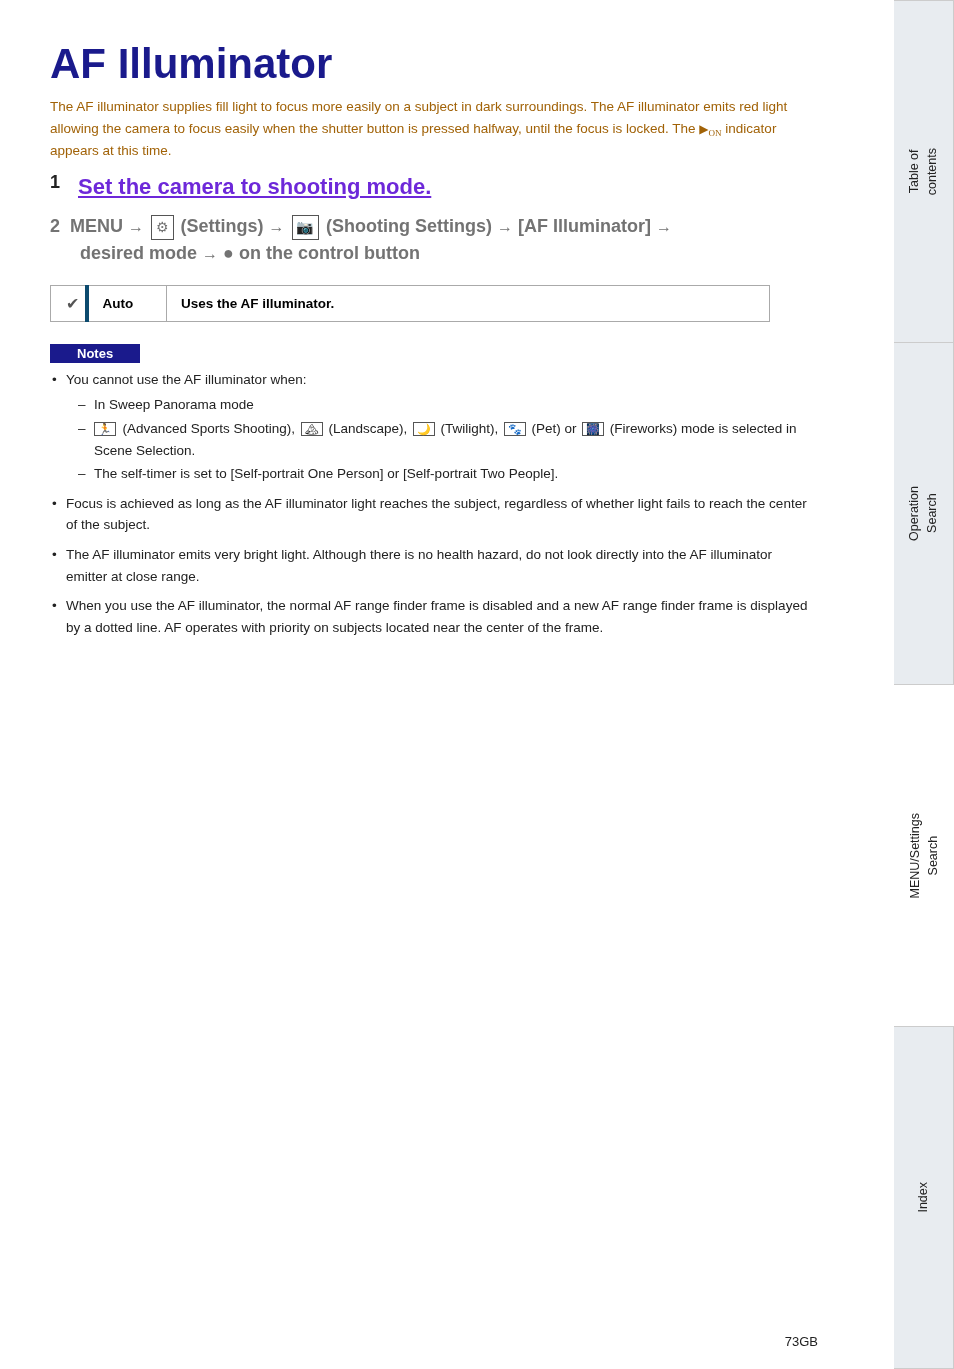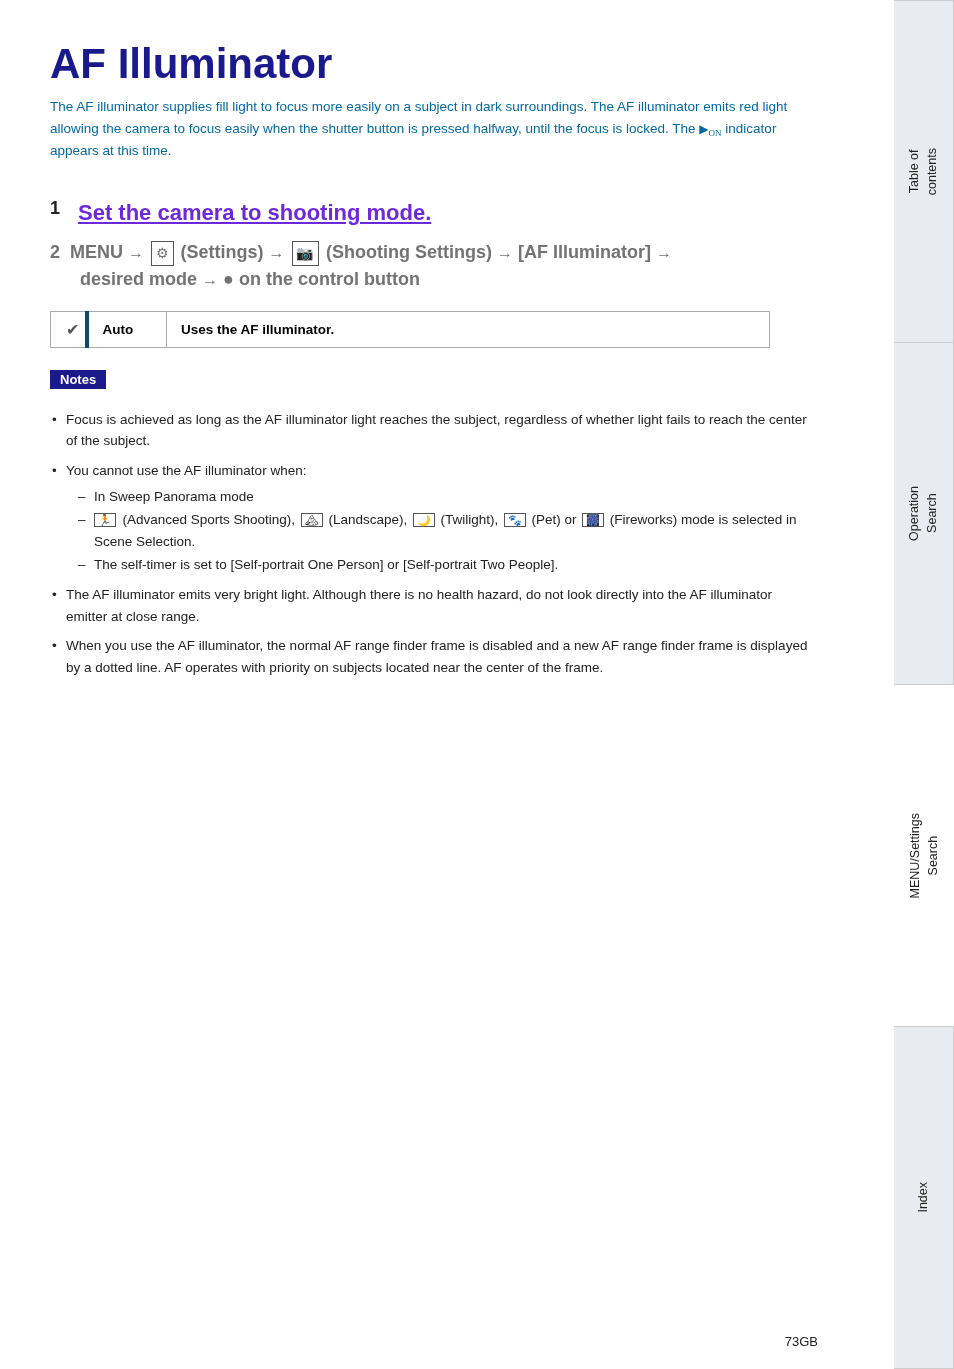--- a/index.html
+++ b/index.html
@@ -23,22 +23,22 @@
       font-size: 42px;
       font-weight: 900;
       color: #1a1a8c;
       margin-bottom: 8px;
       font-family: Arial, Helvetica, sans-serif;
     }
 
     .intro-text {
       font-size: 13.5px;
       line-height: 1.6;
-      color: #0369a1;
-      margin-bottom: 36px;
+      color: #a16207;
+      margin-bottom: 10px;
       max-width: 750px;
     }
 
     .step {
       display: flex;
       align-items: flex-start;
       margin-bottom: 8px;
     }
 
     .step-number {
@@ -107,22 +107,22 @@
       color: #555;
       font-size: 16px;
     }
 
     .notes-box {
       display: inline-block;
       background: #1a1a8c;
       color: #fff;
       font-size: 13px;
       font-weight: bold;
-      padding: 2px 10px;
-      margin-bottom: 20px;
+      padding: 2px 27px;
+      margin-bottom: 6px;
     }
 
     .notes-list {
       list-style: none;
       padding: 0;
       margin: 0;
     }
 
     .notes-list > li {
       font-size: 13.5px;
@@ -253,43 +253,43 @@
         <td class="label-cell"><strong>Auto</strong></td>
         <td class="desc-cell">Uses the AF illuminator.</td>
       </tr>
     </tbody>
   </table>
 
   <div>
     <span class="notes-box">Notes</span>
 
     <ul class="notes-list">
-      <li>
-        Focus is achieved as long as the AF illuminator light reaches the subject, regardless of whether light fails to reach the center of the subject.
-      </li>
       <li>
         You cannot use the AF illuminator when:
         <ul class="sub-list">
           <li>In Sweep Panorama mode</li>
           <li>
             <span style="border:1px solid #555; padding:0 3px; font-size:11px; margin-right:3px;">🏃</span>
             (Advanced Sports Shooting),
             <span style="border:1px solid #555; padding:0 3px; font-size:11px; margin:0 2px;">🏔</span>
             (Landscape),
             <span style="border:1px solid #555; padding:0 3px; font-size:11px; margin:0 2px;">🌙</span>
             (Twilight),
             <span style="border:1px solid #555; padding:0 3px; font-size:11px; margin:0 2px;">🐾</span>
             (Pet) or
             <span style="border:1px solid #555; padding:0 3px; font-size:11px; margin:0 2px;">🎆</span>
             (Fireworks) mode is selected in Scene Selection.
           </li>
           <li>The self-timer is set to [Self-portrait One Person] or [Self-portrait Two People].</li>
         </ul>
       </li>
       <li>
+        Focus is achieved as long as the AF illuminator light reaches the subject, regardless of whether light fails to reach the center of the subject.
+      </li>
+      <li>
         The AF illuminator emits very bright light. Although there is no health hazard, do not look directly into the AF illuminator emitter at close range.
       </li>
       <li>
         When you use the AF illuminator, the normal AF range finder frame is disabled and a new AF range finder frame is displayed by a dotted line. AF operates with priority on subjects located near the center of the frame.
       </li>
     </ul>
   </div>
 
   <div class="page-number">73GB</div>
 </div>

